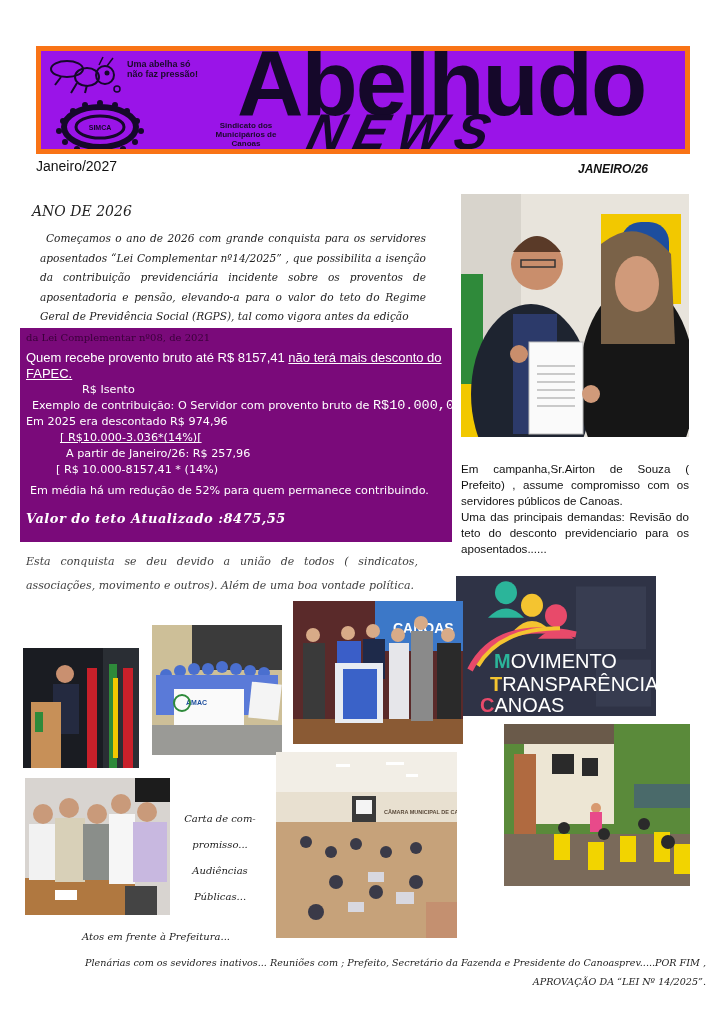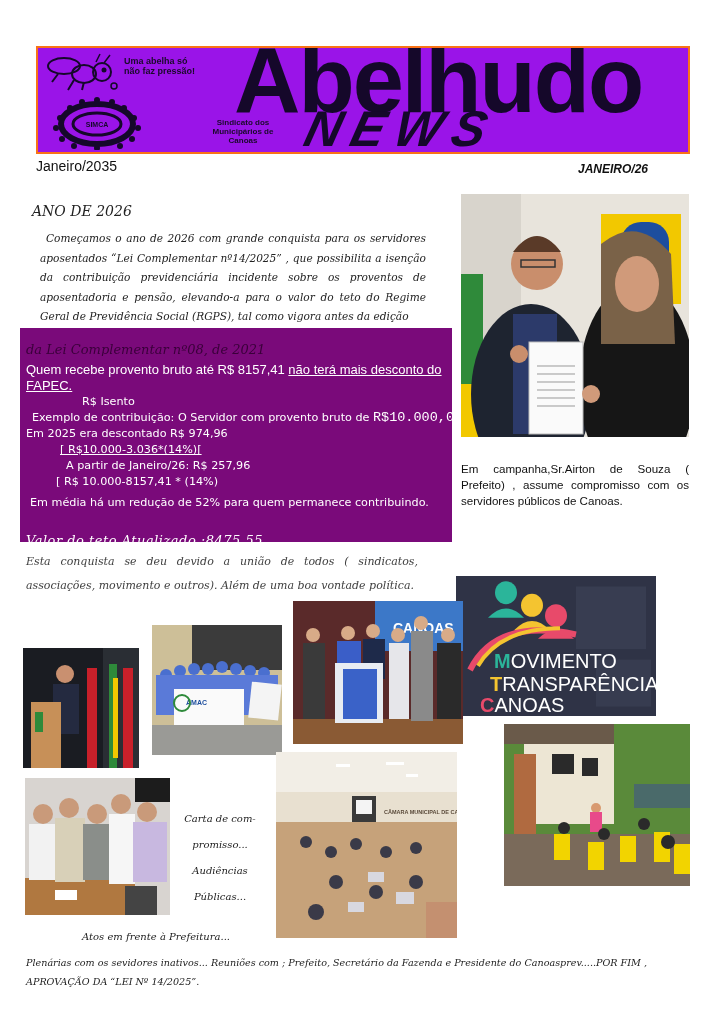--- a/index.html
+++ b/index.html
@@ -1,42 +1,42 @@
 <!DOCTYPE html>
 <html><head>
 <meta charset="utf-8">
 <style>
   html, body { margin:0; padding:0; background:#ffffff; }
   body { width:724px; height:1024px; position:relative; overflow:hidden; font-family:"DejaVu Sans", sans-serif; color:#222; }
   .abs { position:absolute; }
 
   
-  #masthead { left:36px; top:46px; width:654px; height:108px; background:#9a14e8; border:2px solid #f97316; box-sizing:border-box; overflow:hidden; }
+  #masthead { left:36px; top:46px; width:654px; height:108px; background:#9a14e8; border:5px solid #f97316; box-sizing:border-box; overflow:hidden; }
   #masthead .bee { position:absolute; left:6px; top:4px; width:78px; height:40px; }
   #masthead .slogan { position:absolute; left:86px; top:8px; font:bold 9px "Liberation Sans", sans-serif; color:#1a0a2a; line-height:10px; }
   #masthead .seal { position:absolute; left:8px; top:48px; width:102px; height:54px; }
   #masthead .union { position:absolute; left:160px; top:70px; font:bold 8px "Liberation Sans", sans-serif; color:#1a0a2a; text-align:center; line-height:9px; width:90px; }
   #masthead .title { position:absolute; left:196px; top:-14px; font:bold 92px "Liberation Sans", sans-serif; color:#15082a; letter-spacing:-2px; line-height:92px; }
   #masthead .news { position:absolute; left:268px; top:56px; font:italic bold 50px "Liberation Sans", sans-serif; color:#15082a; letter-spacing:10px; line-height:50px; transform:skewX(-14deg); }
 
   .date-top { left:36px; top:158px; font:14px "Liberation Sans", sans-serif; color:#111; }
   .date-right { left:578px; top:162px; font:italic bold 12px "Liberation Sans", sans-serif; color:#111; }
 
-  .handwrite { font-family:"DejaVu Serif", serif; font-style:italic; }
+  .handwrite { font-family:"DejaVu Serif", serif; font-style:italic;text-align:right; }
   .section-title { left:32px; top:203px; font-size:14px; color:#222; }
   .intro { left:32px; top:229px; width:386px; font-size:10.6px; line-height:19.6px; text-align:justify; color:#222; text-indent:6px;margin-left:8px; }
 
   
   #info-box { left:20px; top:328px; width:432px; height:214px; background:#7a0a7a; color:#fff; box-sizing:border-box; padding:2px 6px; font-family:"DejaVu Sans", sans-serif; font-size:11.2px; }
   #info-box .line { white-space:nowrap; line-height:16px; }
-  #info-box .dim { color:#3a003a; font-family:"DejaVu Serif", serif; font-style:italic; font-size:13px; height:14px; overflow:hidden;margin-top:12px; }
+  #info-box .dim { color:#3a003a; font-family:"DejaVu Serif", serif; font-size:10px; height:14px; overflow:hidden; }
   #info-box .lead { font-family:"Liberation Sans", sans-serif; font-size:13px; line-height:16px; margin-top:6px; }
   #info-box u { text-decoration:underline; }
   #info-box .big { font-size:13.5px; font-family:Liberation Mono, monospace; }
-  #info-box .teto { font-family:"DejaVu Serif", serif; font-style:italic; font-size:13px; margin-top:22px; letter-spacing:0.5px; }
+  #info-box .teto { font-family:"DejaVu Serif", serif; font-style:italic; font-size:13px; margin-top:12px; letter-spacing:0.5px;font-weight:bold; }
 
   .conquista { left:26px; top:550px; width:392px; font-size:11px; line-height:24px; text-align:justify; color:#404040; }
 
   .campanha { left:461px; top:461px; width:228px; font:11.6px "Liberation Sans", sans-serif; line-height:16px; text-align:justify; color:#111; }
 
   
   .photo { position:absolute; overflow:hidden; }
   .photo svg { width:100%; height:100%; display:block; }
 
   .caption-mid { left:180px; top:806px; width:80px; text-align:center; font-size:10px; line-height:26px; color:#222; }
@@ -83,21 +83,21 @@
   </svg>
   <div class="union">
     <div>Sindicato dos</div>
     <div>Municipários de</div>
     <div>Canoas</div>
   </div>
   <div class="title">Abelhudo</div>
   <div class="news">NEWS</div>
 </div>
 
-<div class="abs date-top">Janeiro/2035</div>
+<div class="abs date-top">Janeiro/2027</div>
 <div class="abs date-right">JANEIRO/26</div>
 
 <div class="abs handwrite section-title">ANO DE 2026</div>
 <div class="abs handwrite intro">Começamos o ano de 2026 com grande conquista para os servidores aposentados “Lei Complementar nº14/2025” , que possibilita a isenção da contribuição previdenciária incidente sobre os proventos de aposentadoria e pensão, elevando-a para o valor do teto do Regime Geral de Previdência Social (RGPS), tal como vigora antes da edição</div>
 
 <div id="info-box" class="abs">
   <div class="line dim">da Lei Complementar nº08, de 2021</div>
   <div class="lead">
     <span>Quem recebe provento bruto até R$ 8157,41 </span><u>não terá mais desconto do FAPEC.</u>
   </div>
@@ -140,20 +140,21 @@
       <line x1="76" y1="204" x2="114" y2="204"></line>
         <line x1="76" y1="212" x2="114" y2="212"></line>
     </g>
     <circle cx="58" cy="160" r="9" fill="#c98e6c"></circle>
     <circle cx="130" cy="200" r="9" fill="#d09a7a"></circle>
   </svg>
 </div>
 
 <div class="abs campanha">
   <div>Em campanha,Sr.Airton de Souza ( Prefeito) , assume compromisso com os servidores públicos de Canoas.</div>
+  <div>Uma das principais demandas: Revisão do teto do desconto previdenciario para os aposentados......</div>
 </div>
 
 <div class="photo" style="left:456px;top:576px;width:200px;height:140px;">
   <svg viewBox="0 0 200 134" preserveAspectRatio="none">
     <rect width="200" height="134" fill="#2f3346"></rect>
     <rect x="120" y="10" width="70" height="60" fill="#3c4256" opacity="0.7"></rect>
     <rect x="140" y="80" width="55" height="45" fill="#3a3f52" opacity="0.8"></rect>
     <circle cx="50" cy="16" r="11" fill="#2bb59a"></circle>
     <path d="M32 40 Q50 22 68 40 Z" fill="#2bb59a"></path>
     <circle cx="76" cy="28" r="11" fill="#f4c430"></circle>

